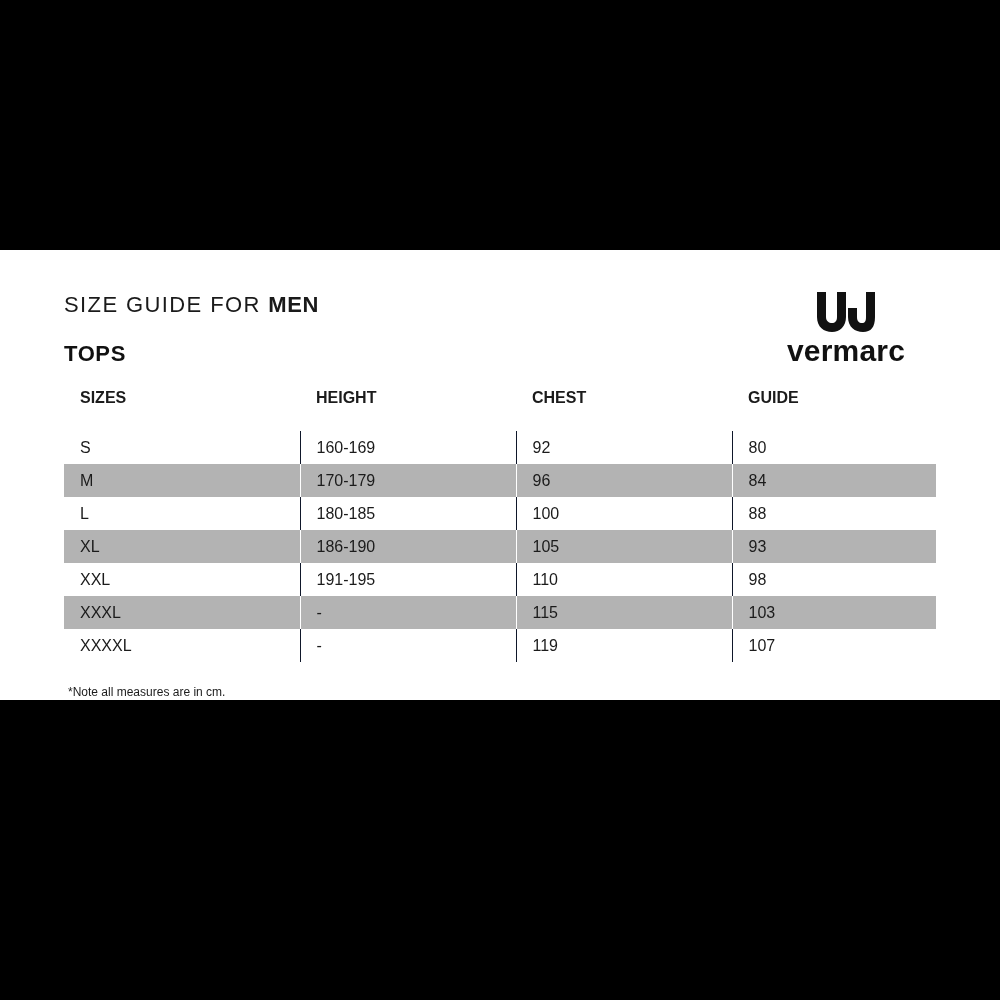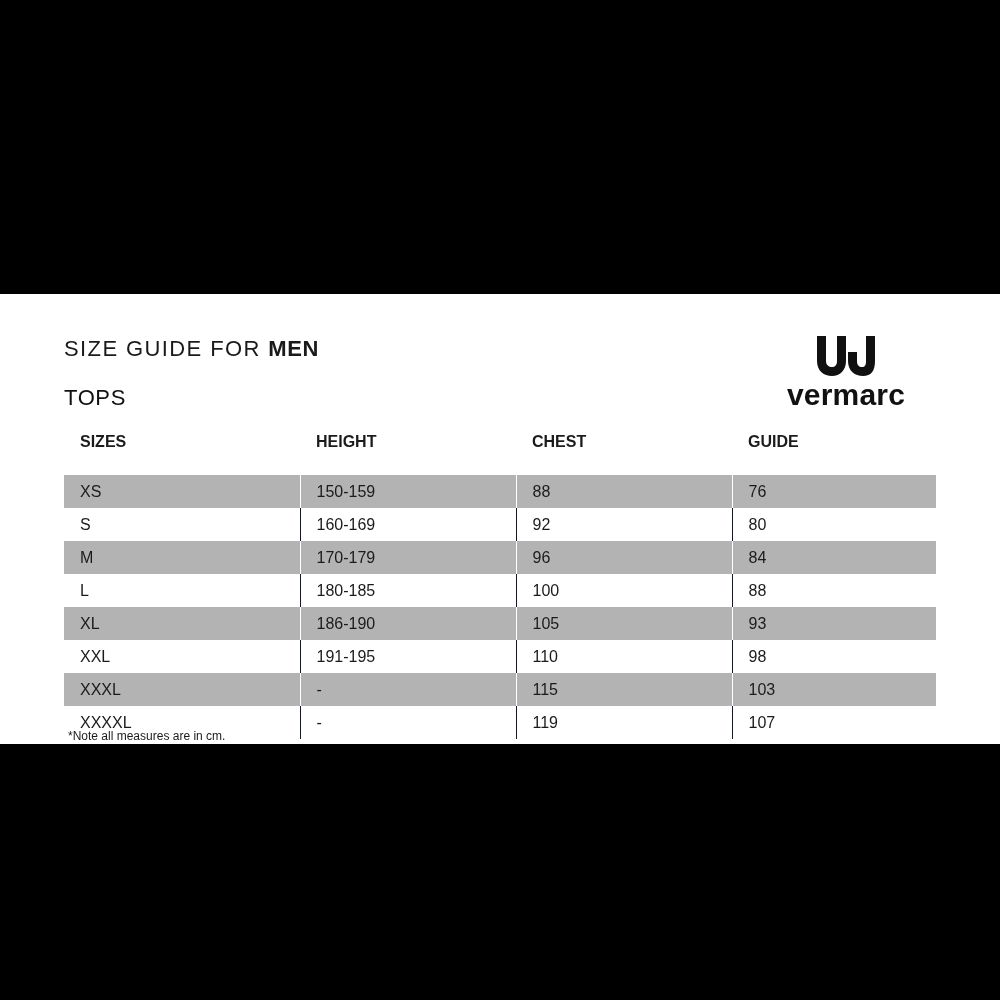--- a/index.html
+++ b/index.html
@@ -13,21 +13,20 @@
     overflow: hidden;
     font-family: "Liberation Sans", sans-serif;
   }
   .page {
     position: absolute;
     left: 0;
     top: 250px;
     width: 1000px;
     height: 450px;
     background: #ffffff;
-    margin-top: 44px;
   }
   .inner {
     position: absolute;
     left: 64px;
     top: 0;
     width: 872px;
     height: 100%;
   }
   .title-row {
     position: absolute;
@@ -45,21 +44,21 @@
   }
   .title .strong {
     font-weight: 700;
     letter-spacing: 0.6px;
   }
   .subtitle {
     position: absolute;
     left: 0;
     top: 93px;
     font-size: 22px;
-    font-weight: 400;
+    font-weight: 700;
     letter-spacing: 0.6px;
     color: #111111;
     line-height: 1;
   }
   .logo {
     position: absolute;
     right: 0;
     top: 40px;
     width: 180px;
     text-align: center;
@@ -164,26 +163,20 @@
       </colgroup>
       <thead>
         <tr>
           <th>SIZES</th>
           <th>HEIGHT</th>
           <th>CHEST</th>
           <th>GUIDE</th>
         </tr>
       </thead>
       <tbody>
-        <tr class="alt">
-          <td>XS</td>
-          <td>150-159</td>
-          <td>88</td>
-          <td>76</td>
-        </tr>
         <tr>
           <td>S</td>
           <td>160-169</td>
           <td>92</td>
           <td>80</td>
         </tr>
         <tr class="alt">
           <td>M</td>
           <td>170-179</td>
           <td>96</td>

